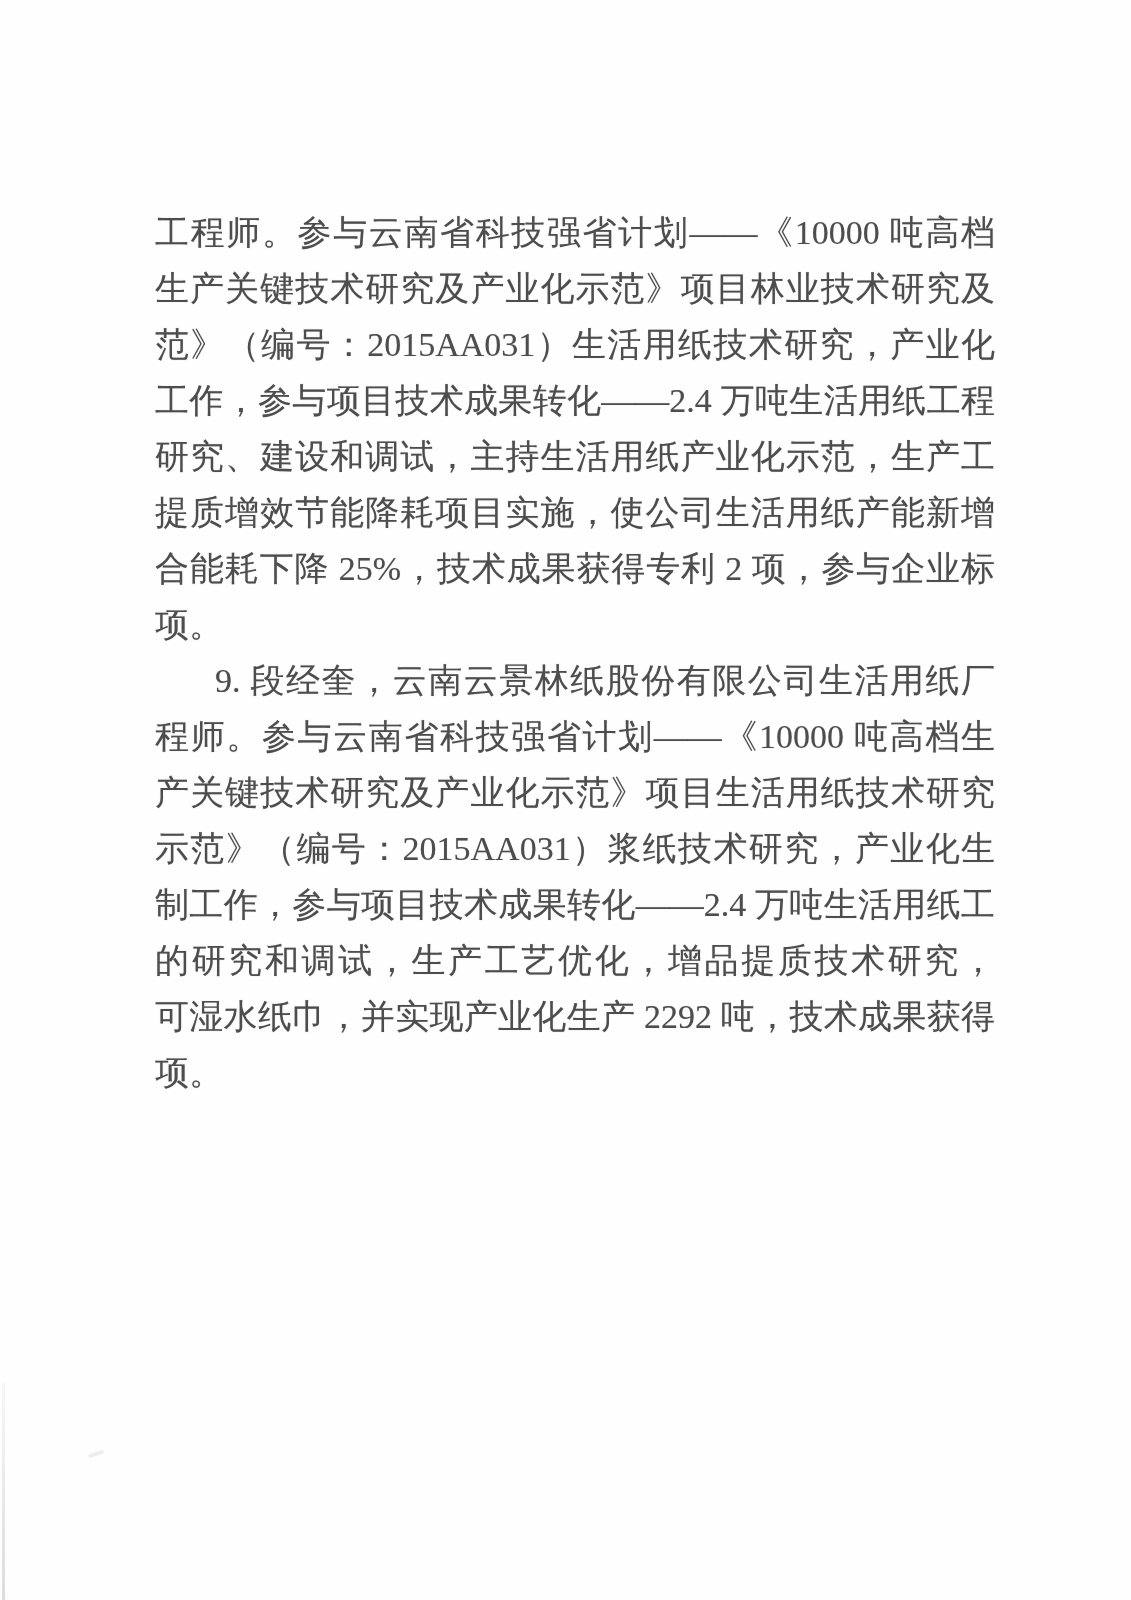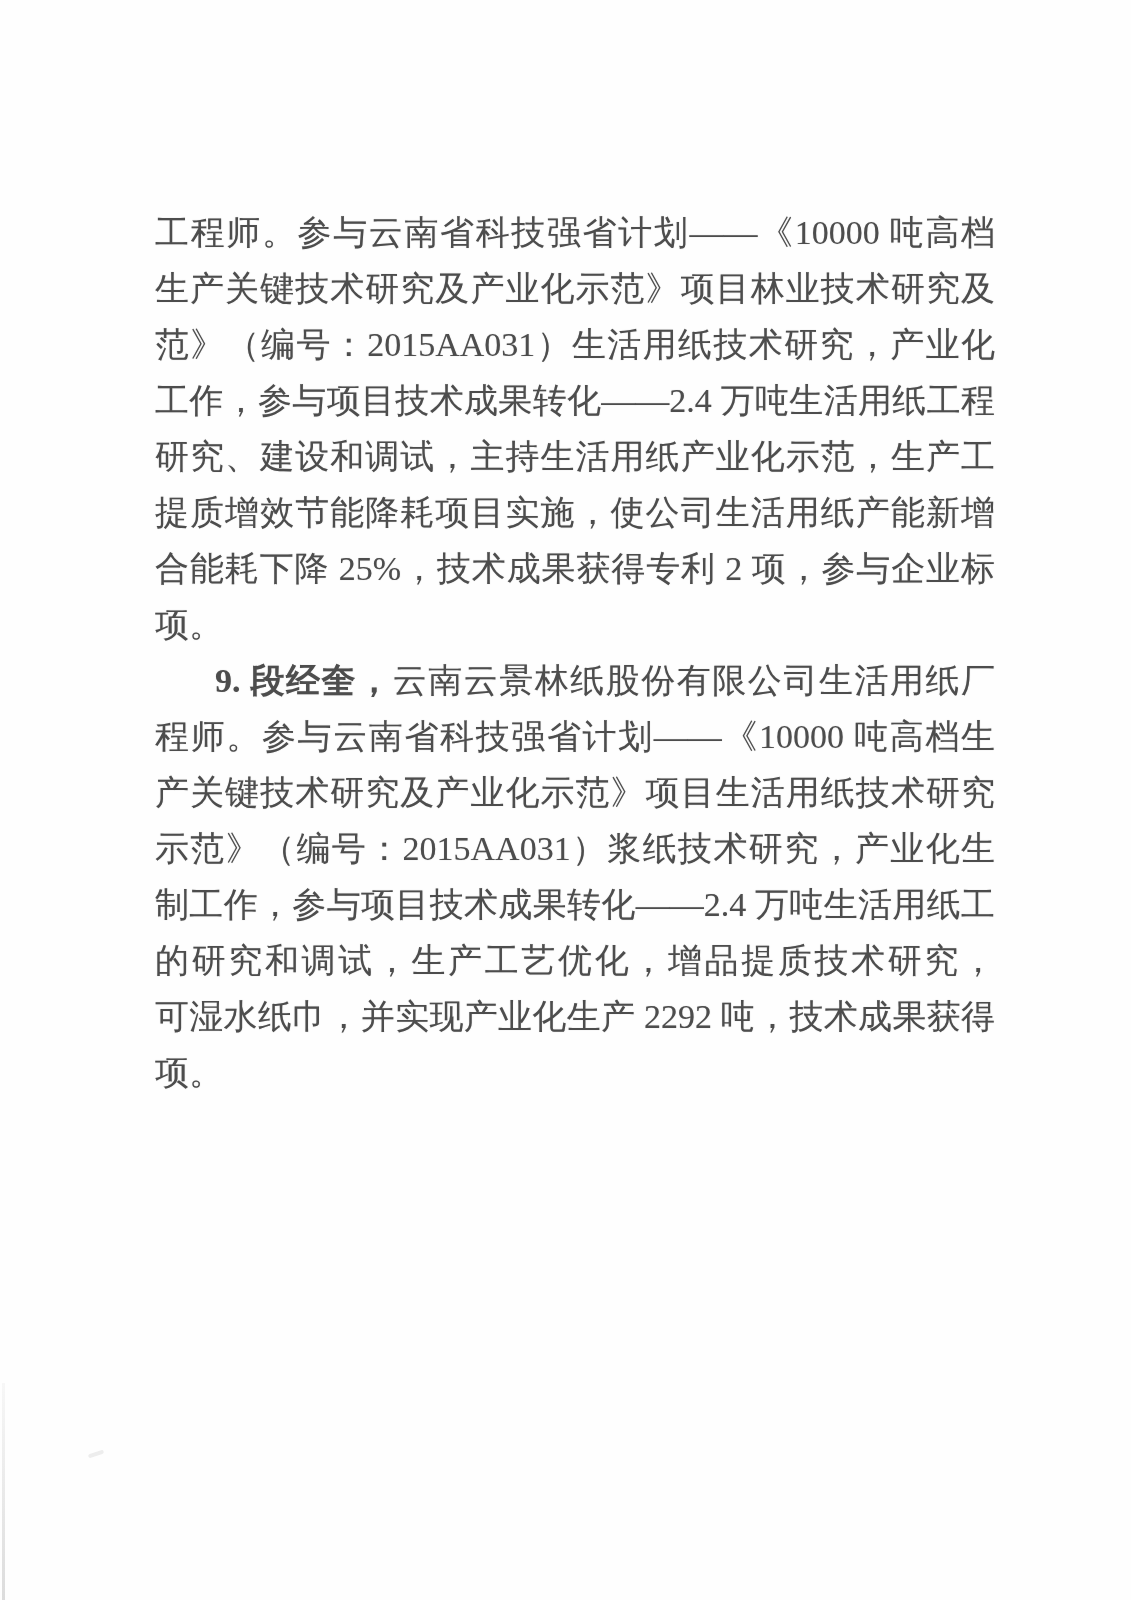--- a/index.html
+++ b/index.html
@@ -34,21 +34,21 @@
     text-align: justify;
     text-align-last: justify;
   }
   .short {
     text-align: left;
     text-align-last: left;
   }
   .indent {
     padding-left: 60px;
   }
-  .bold { font-weight: bold; }
+  .bold { font-weight: normal; }
   .scan-edge-artifact {
     position: absolute;
     left: 2px;
     top: 1383px;
     width: 3px;
     height: 217px;
     background: linear-gradient(to bottom, #f7f7f7, #dcdcdc);
   }
   .scan-smudge {
     position: absolute;

